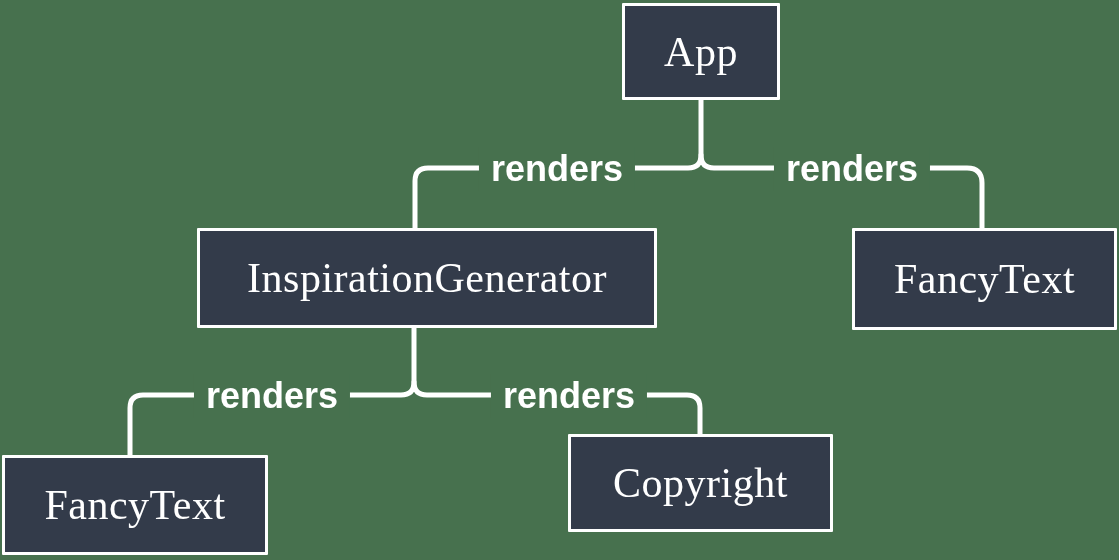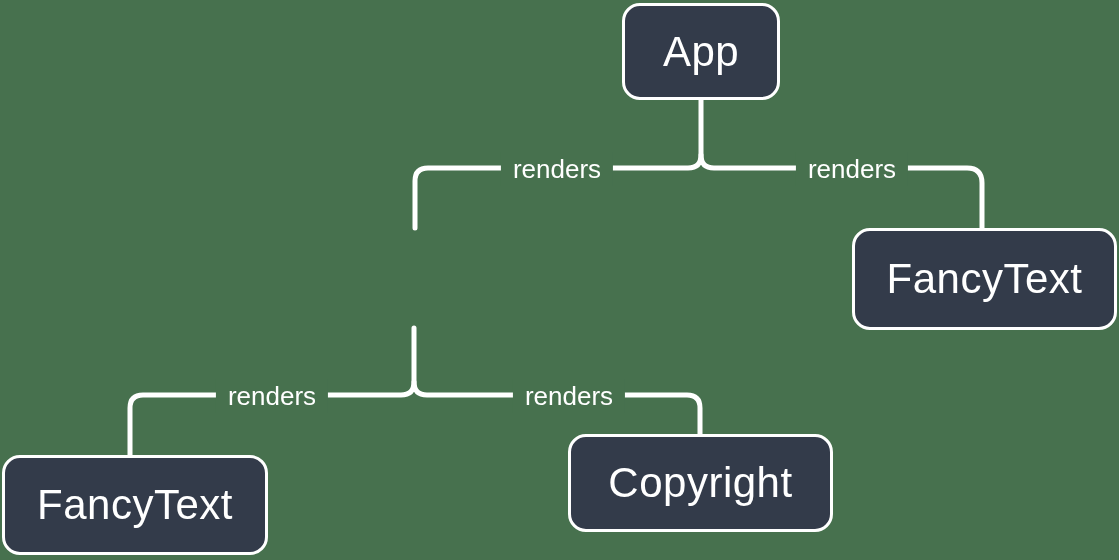--- a/index.html
+++ b/index.html
@@ -29,43 +29,44 @@
     stroke: var(--ink);
     stroke-width: 5;
     stroke-linecap: round;
   }
 
   .edge-label {
     position: absolute;
     transform: translate(-50%, -50%);
     background: var(--bg);
     color: var(--ink);
-    font-size: 26px;
-    font-weight: 400;
+    font-size: 36px;
+    font-weight: 700;
     line-height: 1;
     padding: 4px 12px;
     white-space: nowrap;
   }
   .edge-label.l-top-left  { left: 557px; top: 169px; }
   .edge-label.l-top-right { left: 852px; top: 169px; }
   .edge-label.l-bot-left  { left: 272px; top: 396px; }
   .edge-label.l-bot-right { left: 569px; top: 396px; }
 
   .node {
     position: absolute;
     background: var(--node-fill);
     border: 3px solid var(--ink);
-    border-radius: 18px;
+    border-radius: 1px;
     color: var(--ink);
     display: flex;
     align-items: center;
     justify-content: center;
     font-size: 42px;
     letter-spacing: 0.5px;
     white-space: nowrap;
+    font-family: Liberation Serif, serif;
   }
   .n-app       { left: 622px; top: 3px;   width: 158px; height: 97px;  }
   .n-ig        { left: 197px; top: 228px; width: 460px; height: 100px; }
   .n-ft-top    { left: 852px; top: 228px; width: 265px; height: 102px; }
   .n-ft-bottom { left: 2px;   top: 455px; width: 266px; height: 100px; }
   .n-copyright { left: 568px; top: 434px; width: 265px; height: 98px;  }
 </style>
 </head>
 <body>
 
@@ -77,17 +78,18 @@
     <path class="edge" d="M414 328 L414 382 Q414 395 401 395 L143 395 Q130 395 130 408 L130 455"></path>
     <path class="edge" d="M414 382 Q414 395 427 395 L687 395 Q700 395 700 408 L700 455"></path>
   </svg>
 
   <span class="edge-label l-top-left">renders</span>
   <span class="edge-label l-top-right">renders</span>
   <span class="edge-label l-bot-left">renders</span>
   <span class="edge-label l-bot-right">renders</span>
 
   <div class="node n-app">App</div>
+  <div class="node n-ig">InspirationGenerator</div>
   <div class="node n-ft-top">FancyText</div>
   <div class="node n-ft-bottom">FancyText</div>
   <div class="node n-copyright">Copyright</div>
 
 </div>
 
 </body></html>

